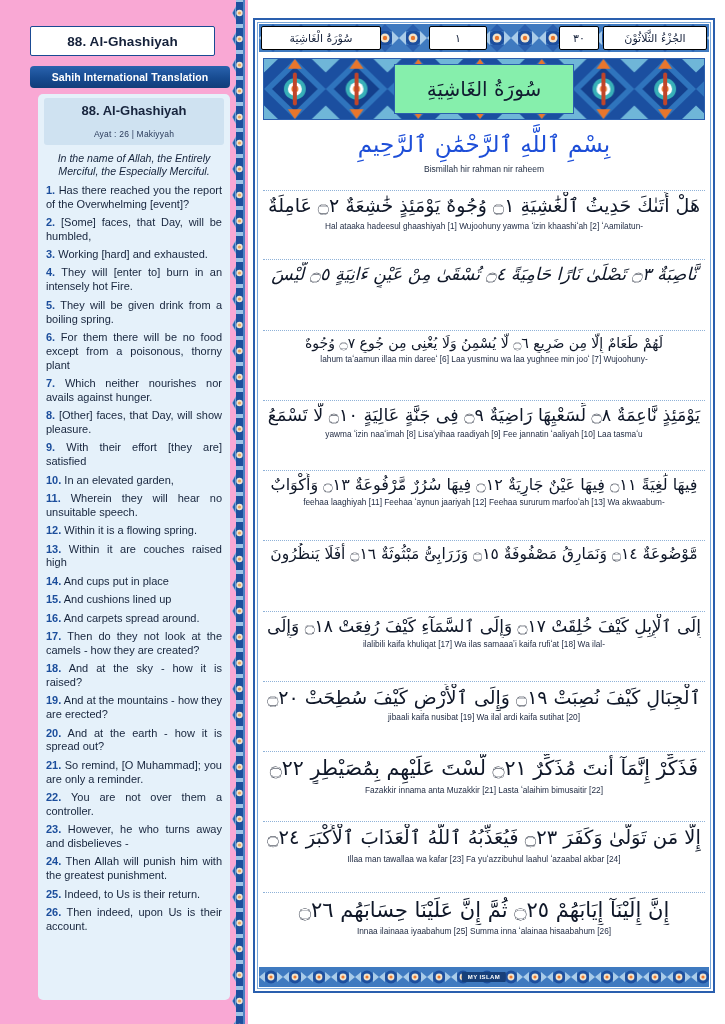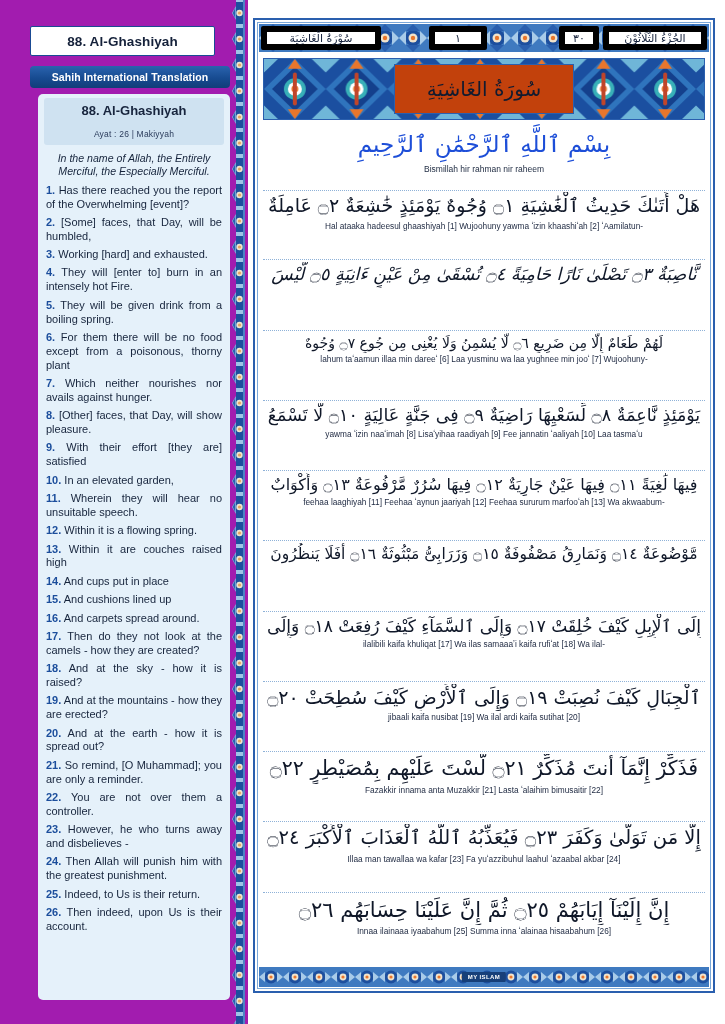--- a/index.html
+++ b/index.html
@@ -20,21 +20,21 @@
     display: flex;
     flex-direction: row;
   }
 
   
   #left-col {
     width: 248px;
     height: 1024px;
     position: relative;
     flex: 0 0 248px;
-    background: #a21caf;
+    background: #f9a8d4;
   }
 
   .surah-title-bar {
     position: absolute;
     left: 30px; top: 26px;
     width: 185px; height: 30px;
     display: flex; align-items: center; justify-content: center;
     border: 1.5px solid #1a4a93;
     border-radius: 2px;
     background: #ffffff;
@@ -148,21 +148,21 @@
     position: absolute;
     left: 6px; top: 6px; right: 6px; height: 28px;
   }
   .band-tile {
     position: absolute; inset: 0;
   }
   .band-cell {
     position: absolute;
     top: 2px; height: 24px;
     background: #ffffff;
-    border: 6px solid #000000;
+    border: 1px solid #000000;
     box-sizing: border-box;
     display: flex; align-items: center; justify-content: center;
     font-size: 11px;
     color: #14203a;
     border-radius: 2px;
   }
   .band-cell.surah { left: 2px; width: 120px; }
   .band-cell.page  { left: 170px; width: 58px; }
   .band-cell.juznum { left: 300px; width: 40px; }
   .band-cell.juz   { left: 344px; width: 104px; }
@@ -174,21 +174,21 @@
     left: 10px; top: 40px; right: 10px; height: 62px;
     border: 1px solid #2a5fae;
     box-sizing: border-box;
     overflow: hidden;
   }
   .banner-plate {
     position: absolute;
     left: 50%; top: 50%;
     transform: translate(-50%,-50%);
     width: 178px; height: 48px;
-    background: #c2410c;
+    background: #86efac;
     border: 1.5px solid #2a5fae;
     display: flex; align-items: center; justify-content: center;
     z-index: 5;
   }
   .banner-plate .t {
     font-size: 20px; color: #111b30;
     font-family: "DejaVu Sans", sans-serif;
     direction: rtl;
   }
 

